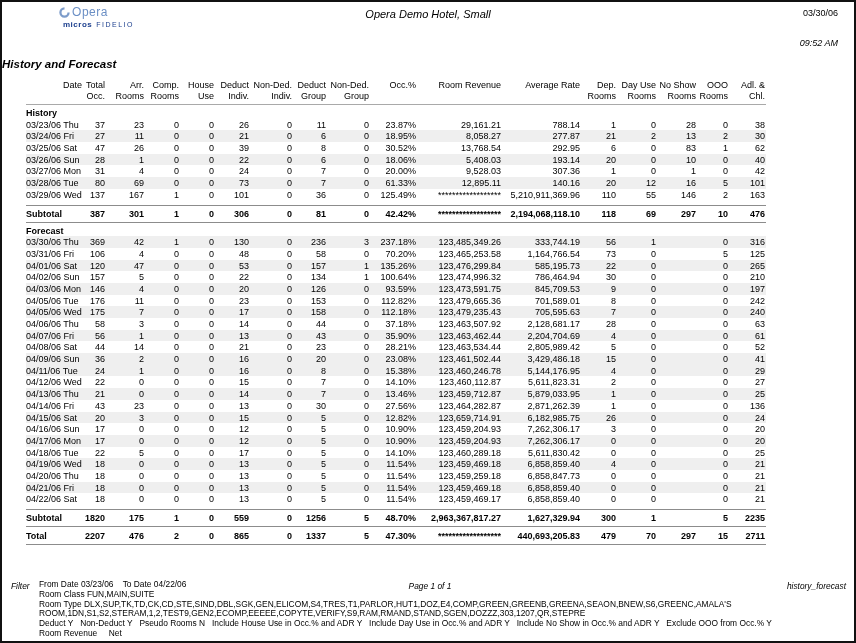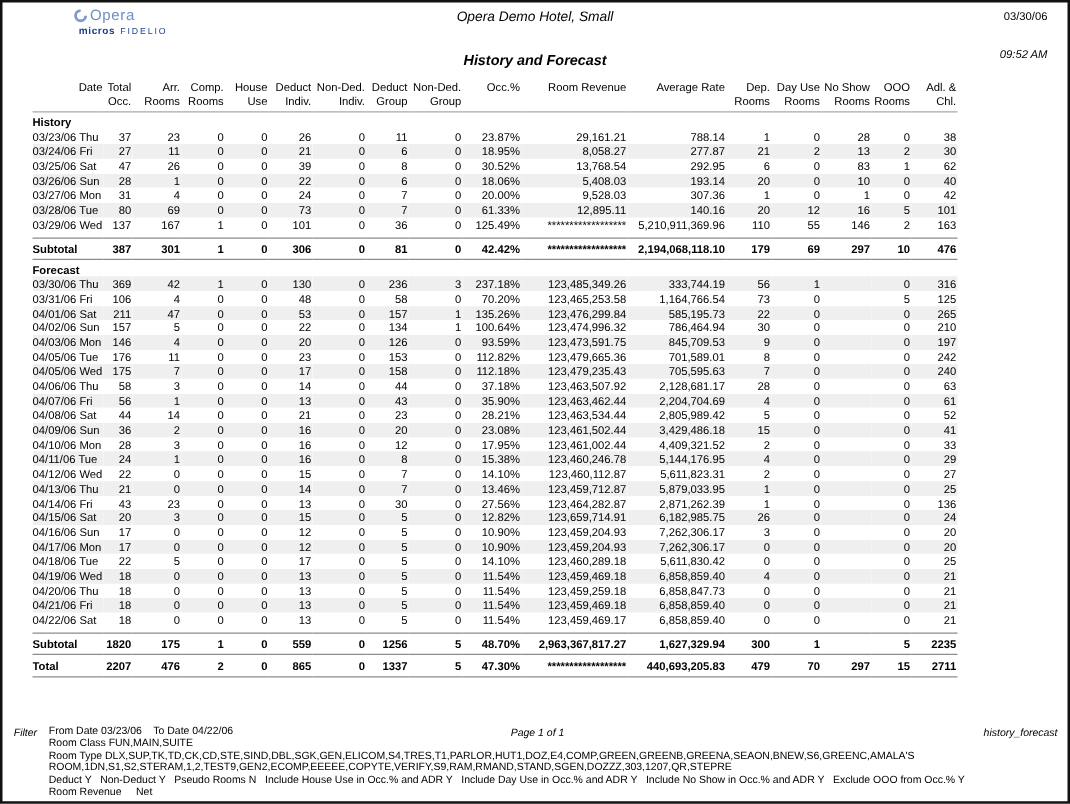--- a/index.html
+++ b/index.html
@@ -17,21 +17,21 @@
   .page-header { position:relative; height:38px; }
   .logo { position:absolute; left:26px; top:3px; width:110px; text-align:center; }
   .logo-opera { color:#6b8fc5; font-size:12px; letter-spacing:0.5px; display:flex; align-items:center; justify-content:center; gap:1px; }
   .logo-opera svg { display:block; }
   .logo-micros { color:#1c3f8e; font-size:8px; margin-top:1px; text-align:left; padding-left:6px; }
   .logo-micros .micros { font-weight:bold; letter-spacing:0.5px;padding-left:29px; }
   .logo-micros .fidelio { letter-spacing:1.5px; font-size:7px; margin-left:4px; }
   .hotel-name { text-align:center; font-style:italic; font-size:11px; padding-top:6px; }
   .header-date { position:absolute; right:16px; top:6px; font-size:9px; }
   .header-time { position:absolute; right:16px; top:36px; font-style:italic; font-size:9px; }
-  .report-title { text-align:center; font-weight:bold; font-style:italic; font-size:11.5px; margin-top:3px; }
+  .report-title { text-align:left; font-weight:bold; font-style:italic; font-size:11.5px; margin-top:18px; }
 
   
   table.report {
     margin:10px 0 0 24px;
     border-collapse:collapse;
     table-layout:fixed;
     width:723px;
     font-size:9px;
   }
   table.report th {
@@ -275,21 +275,21 @@
         <td>301</td>
         <td>1</td>
         <td>0</td>
         <td>306</td>
         <td>0</td>
         <td>81</td>
         <td>0</td>
         <td>42.42%</td>
         <td>******************</td>
         <td>2,194,068,118.10</td>
-        <td>179</td>
+        <td>118</td>
         <td>69</td>
         <td>297</td>
         <td>10</td>
         <td>476</td>
       </tr>
       <tr class="section-row">
         <td colspan="17">Forecast</td>
       </tr>
       <tr class="stripe">
         <td>03/30/06 Thu</td>
@@ -324,21 +324,21 @@
         <td>123,465,253.58</td>
         <td>1,164,766.54</td>
         <td>73</td>
         <td>0</td>
         <td></td>
         <td>5</td>
         <td>125</td>
       </tr>
       <tr class="stripe">
         <td>04/01/06 Sat</td>
-        <td>211</td>
+        <td>120</td>
         <td>47</td>
         <td>0</td>
         <td>0</td>
         <td>53</td>
         <td>0</td>
         <td>157</td>
         <td>1</td>
         <td>135.26%</td>
         <td>123,476,299.84</td>
         <td>585,195.73</td>
@@ -492,39 +492,20 @@
         <td>20</td>
         <td>0</td>
         <td>23.08%</td>
         <td>123,461,502.44</td>
         <td>3,429,486.18</td>
         <td>15</td>
         <td>0</td>
         <td></td>
         <td>0</td>
         <td>41</td>
-      </tr>
-      <tr>
-        <td>04/10/06 Mon</td>
-        <td>28</td>
-        <td>3</td>
-        <td>0</td>
-        <td>0</td>
-        <td>16</td>
-        <td>0</td>
-        <td>12</td>
-        <td>0</td>
-        <td>17.95%</td>
-        <td>123,461,002.44</td>
-        <td>4,409,321.52</td>
-        <td>2</td>
-        <td>0</td>
-        <td></td>
-        <td>0</td>
-        <td>33</td>
       </tr>
       <tr class="stripe">
         <td>04/11/06 Tue</td>
         <td>24</td>
         <td>1</td>
         <td>0</td>
         <td>0</td>
         <td>16</td>
         <td>0</td>
         <td>8</td>

